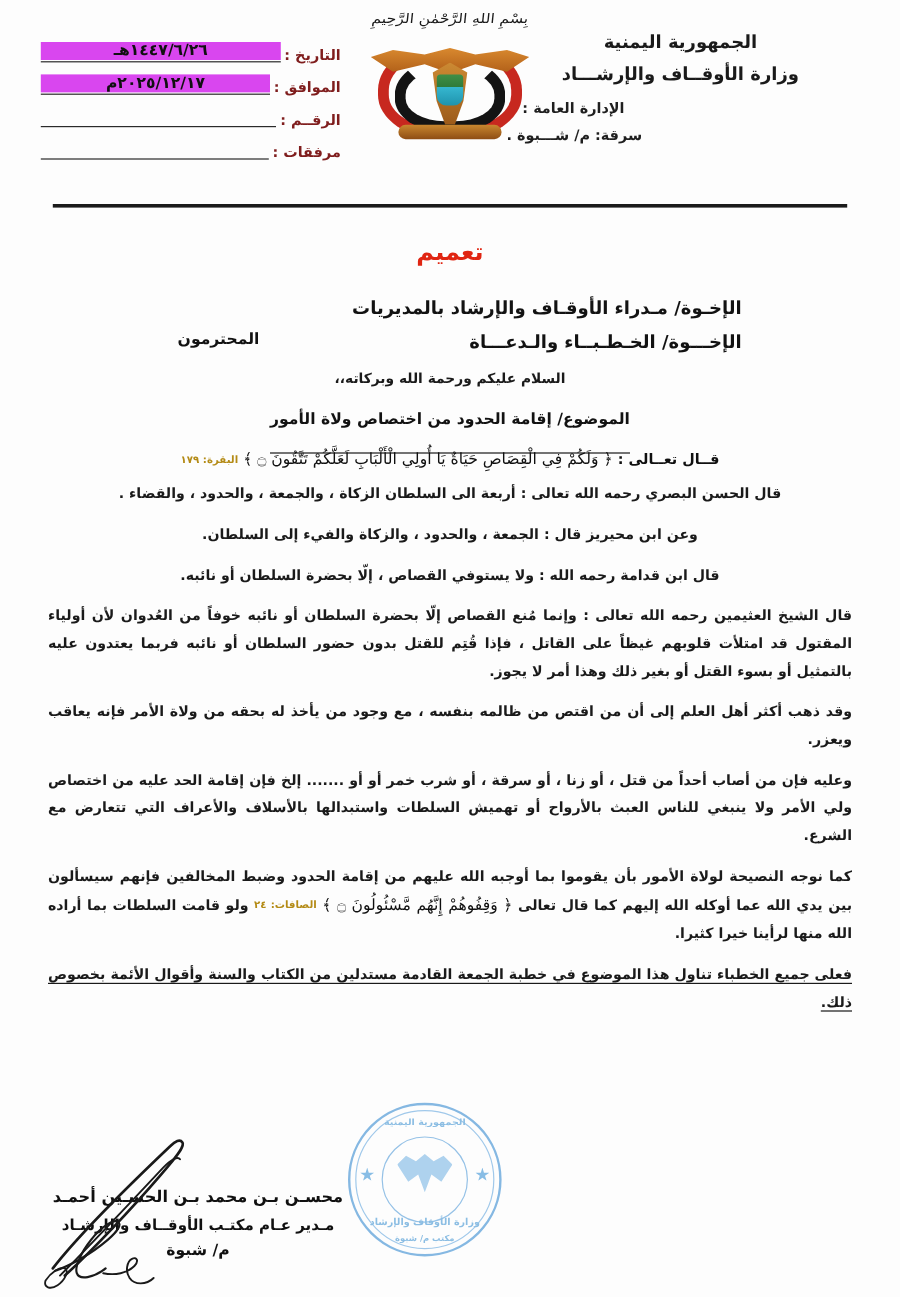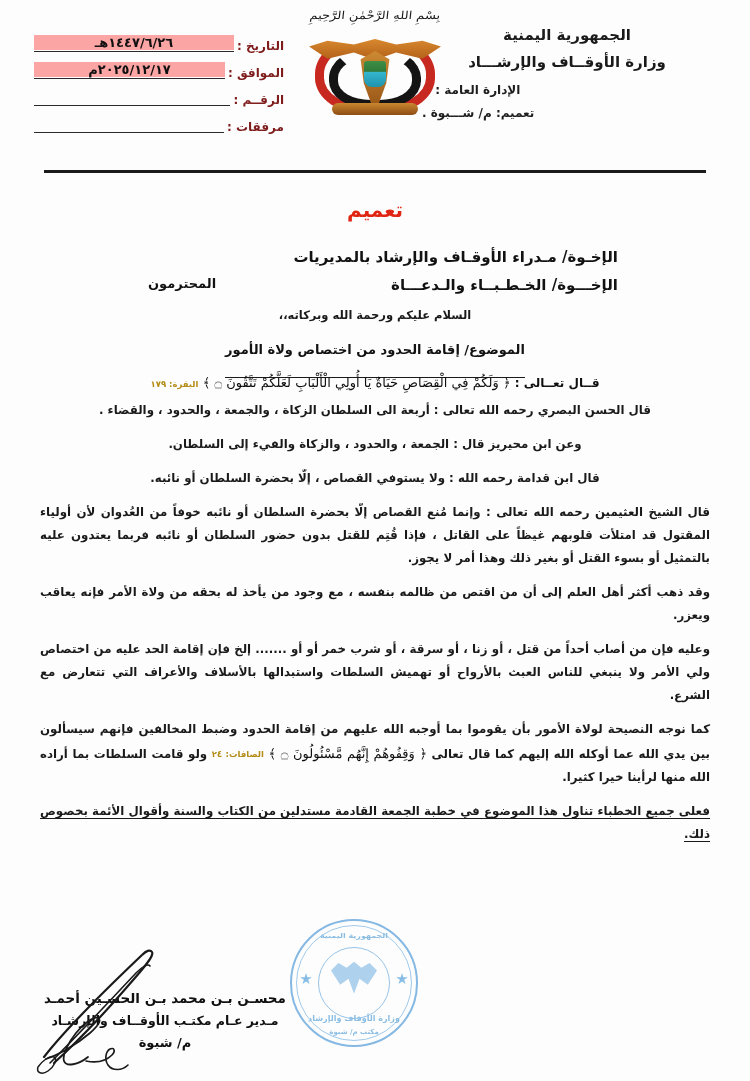--- a/index.html
+++ b/index.html
@@ -95,21 +95,21 @@
   .field-value {
     position: absolute;
     bottom: 1px;
     left: 0;
     right: 0;
     text-align: center;
     font-size: 13px;
     font-weight: bold;
     color: #101010;
     letter-spacing: 0.5px;
-    background: #fca5a5;
+    background: #d946ef;
     padding: 0 2px;
   }
 
   
   .emblem {
     position: absolute;
     top: 8px;
     left: 50%;
     transform: translateX(-50%);
     width: 150px;
@@ -423,21 +423,21 @@
 <body>
 
 <div class="page">
 
   <div class="header">
 
     <div class="header-right">
       <div class="hr-line1">الجمهورية اليمنية</div>
       <div class="hr-line2">وزارة الأوقــاف والإرشـــاد</div>
       <div class="hr-field">الإدارة العامة : ..</div>
-      <div class="hr-field">تعميم: م/ شـــبوة .</div>
+      <div class="hr-field">سرقة: م/ شـــبوة .</div>
     </div>
 
     <div class="emblem">
       <div class="basmala">بِسْمِ اللهِ الرَّحْمٰنِ الرَّحِيمِ</div>
       <div class="eagle-wrap">
         <div class="eagle-ring"></div>
         <div class="eagle-ring black"></div>
         <div class="eagle-wings"></div>
         <div class="eagle-body"></div>
         <div class="eagle-shield"></div>

